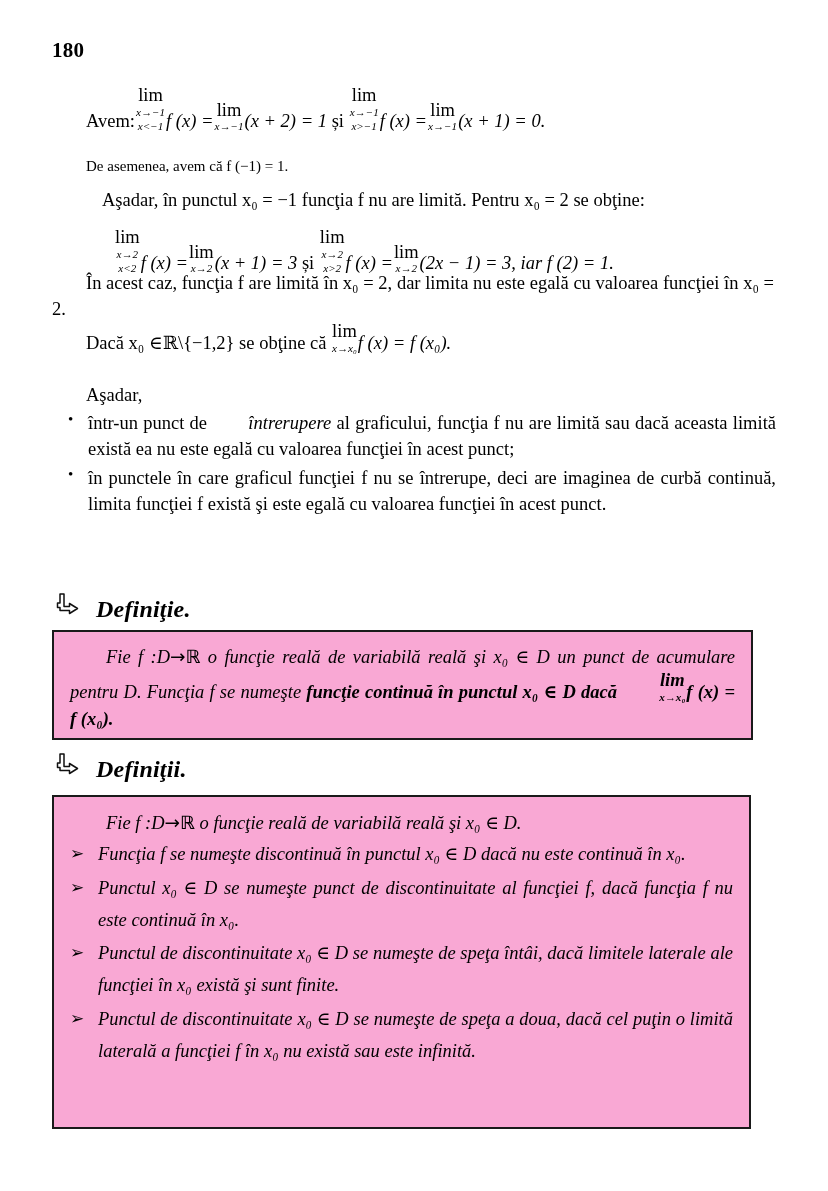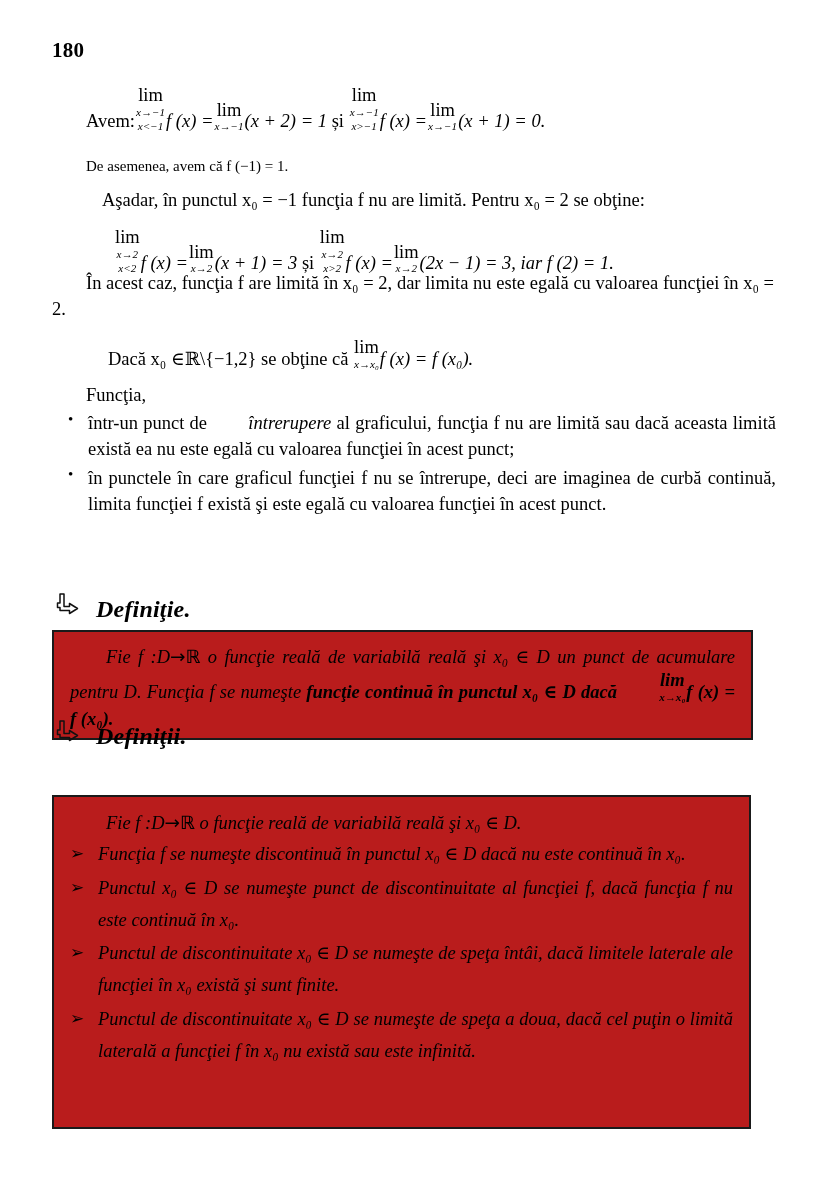--- a/index.html
+++ b/index.html
@@ -96,23 +96,22 @@
     top: 270px;
     width: 722px;
     font-size: 18.5px;
     line-height: 1.42;
     text-align: justify;
     text-indent: 34px;
   }
   .line-daca {
     position: absolute;
     left: 86px;
-    top: 338px;
-    font-size: 18.5px;
-    margin-left: 22px;
+    top: 322px;
+    font-size: 18.5px;
   }
   .line-asadar2 {
     position: absolute;
     left: 86px;
     top: 385px;
     font-size: 18.5px;
   }
 
   
   .bullets {
@@ -161,29 +160,29 @@
   }
   .def-head .hand svg { display: block; }
   .def-head .htext {
     font-size: 24px;
     font-weight: bold;
     font-style: italic;
     letter-spacing: 0.2px;
     margin-top: 11px;
   }
   .def-head-1 { top: 585px; }
-  .def-head-2 { top: 712px; justify-content: flex-end; }
+  .def-head-2 { top: 745px; justify-content: flex-end; }
 
   
   .def-box {
     position: absolute;
     left: 52px;
     box-sizing: border-box;
     border: 2px solid #1a1a1a;
-    background: #b91c1c;
+    background: #f9a8d4;
   }
   .def-box-1 {
     top: 630px;
     width: 701px;
     height: 110px;
     padding: 11px 16px 10px 16px;
   }
   .def-box-2 {
     top: 795px;
     width: 699px;
@@ -241,21 +240,21 @@
   <div class="eqline eqblock-2">
     <span class="limwrap"><span class="limtop">lim</span><span class="limsub">x→2</span><span class="limsub">x&lt;2</span></span><span class="v">f (x) =</span><span class="limwrap"><span class="limtop">lim</span><span class="limsub">x→2</span></span><span class="v">(x + 1) = 3</span>&nbsp;<span>și</span>&nbsp;<span class="limwrap"><span class="limtop">lim</span><span class="limsub">x→2</span><span class="limsub">x&gt;2</span></span><span class="v">f (x) =</span><span class="limwrap"><span class="limtop">lim</span><span class="limsub">x→2</span></span><span class="v">(2x − 1) = 3, iar f (2) = 1.</span>
   </div>
 
   <div class="block-acestcaz">În acest caz, funcţia f are limită în x₀ = 2, dar limita nu este egală cu valoarea funcţiei în x₀ = 2.</div>
 
   <div class="line-daca eqline">
     <span>Dacă x₀ ∈ℝ\{−1,2} se obţine că</span>&nbsp;<span class="limwrap"><span class="limtop">lim</span><span class="limsub">x→x₀</span></span><span class="v">f (x) = f (x₀).</span>
   </div>
 
-  <div class="line-asadar2">Funcţia,</div>
+  <div class="line-asadar2">Aşadar,</div>
 
   <div class="bullets">
     <div class="bullet-item">
       <span class="dot">•</span><span>într-un punct de </span><span class="it">întrerupere</span><span> al graficului, funcţia f nu are limită sau dacă aceasta limită există ea nu este egală cu valoarea funcţiei în acest punct;</span>
     </div>
     <div class="bullet-item">
       <span class="dot">•</span><span>în punctele în care graficul funcţiei f nu se întrerupe, deci are imaginea de curbă continuă, limita funcţiei f există şi este egală cu valoarea funcţiei în acest punct.</span>
     </div>
   </div>
 

